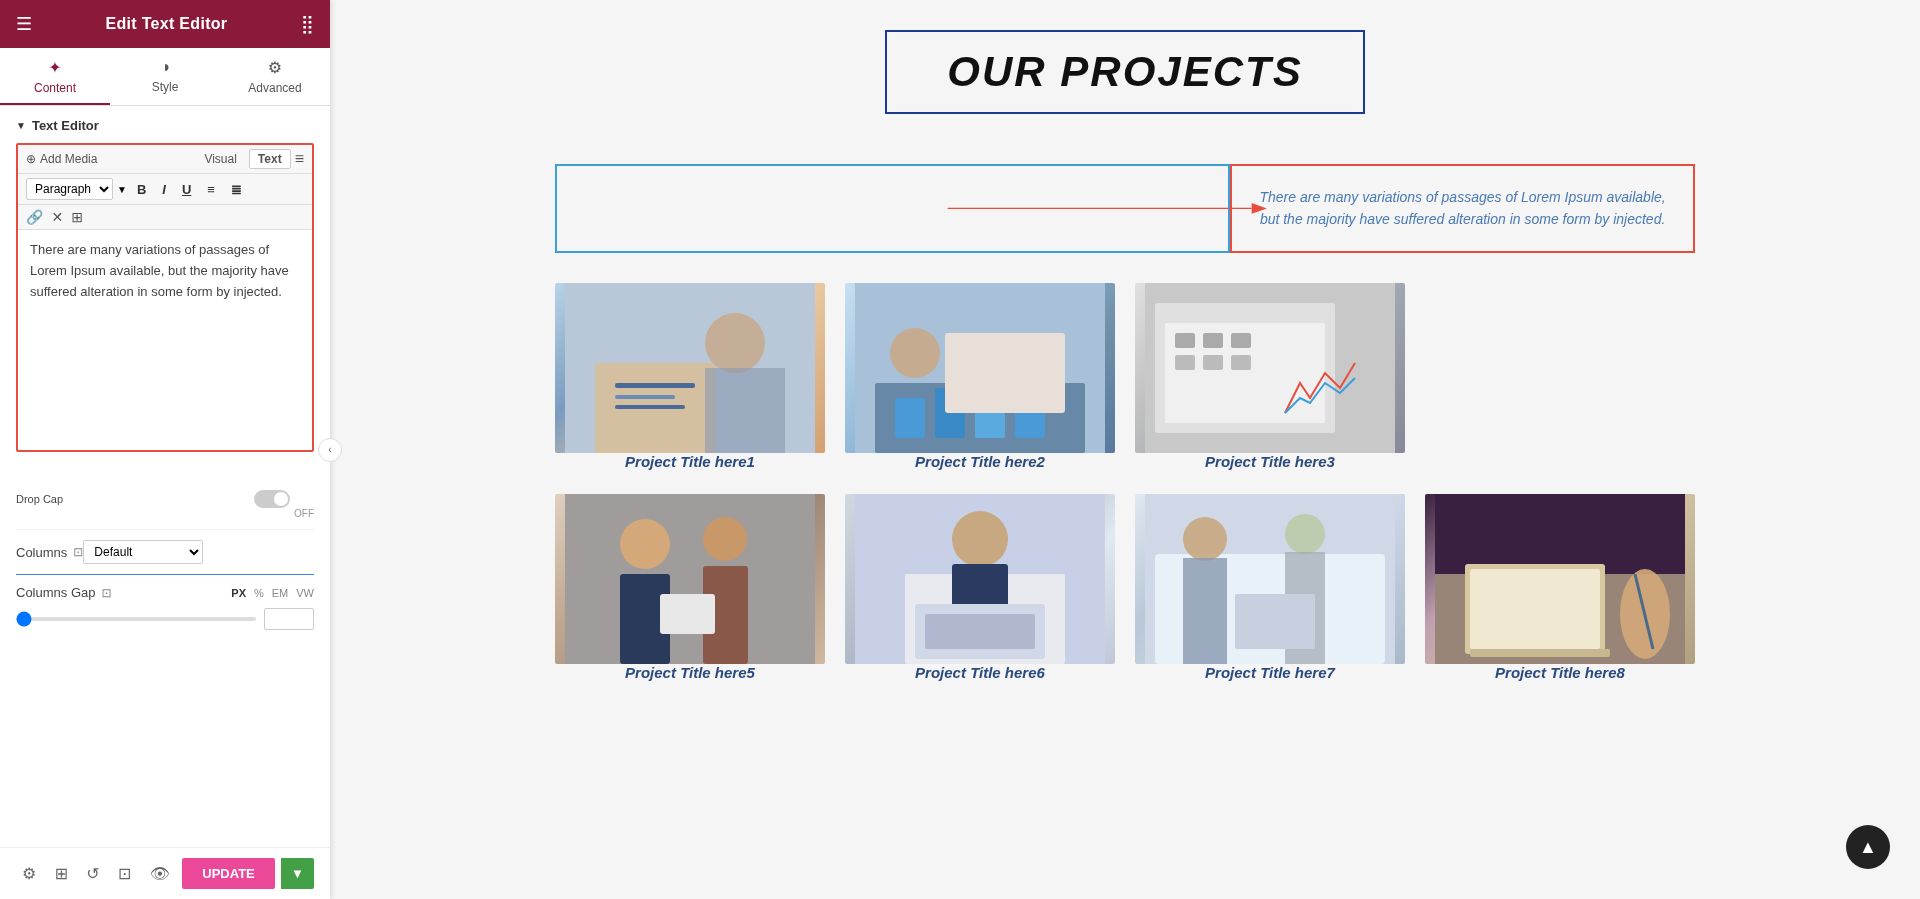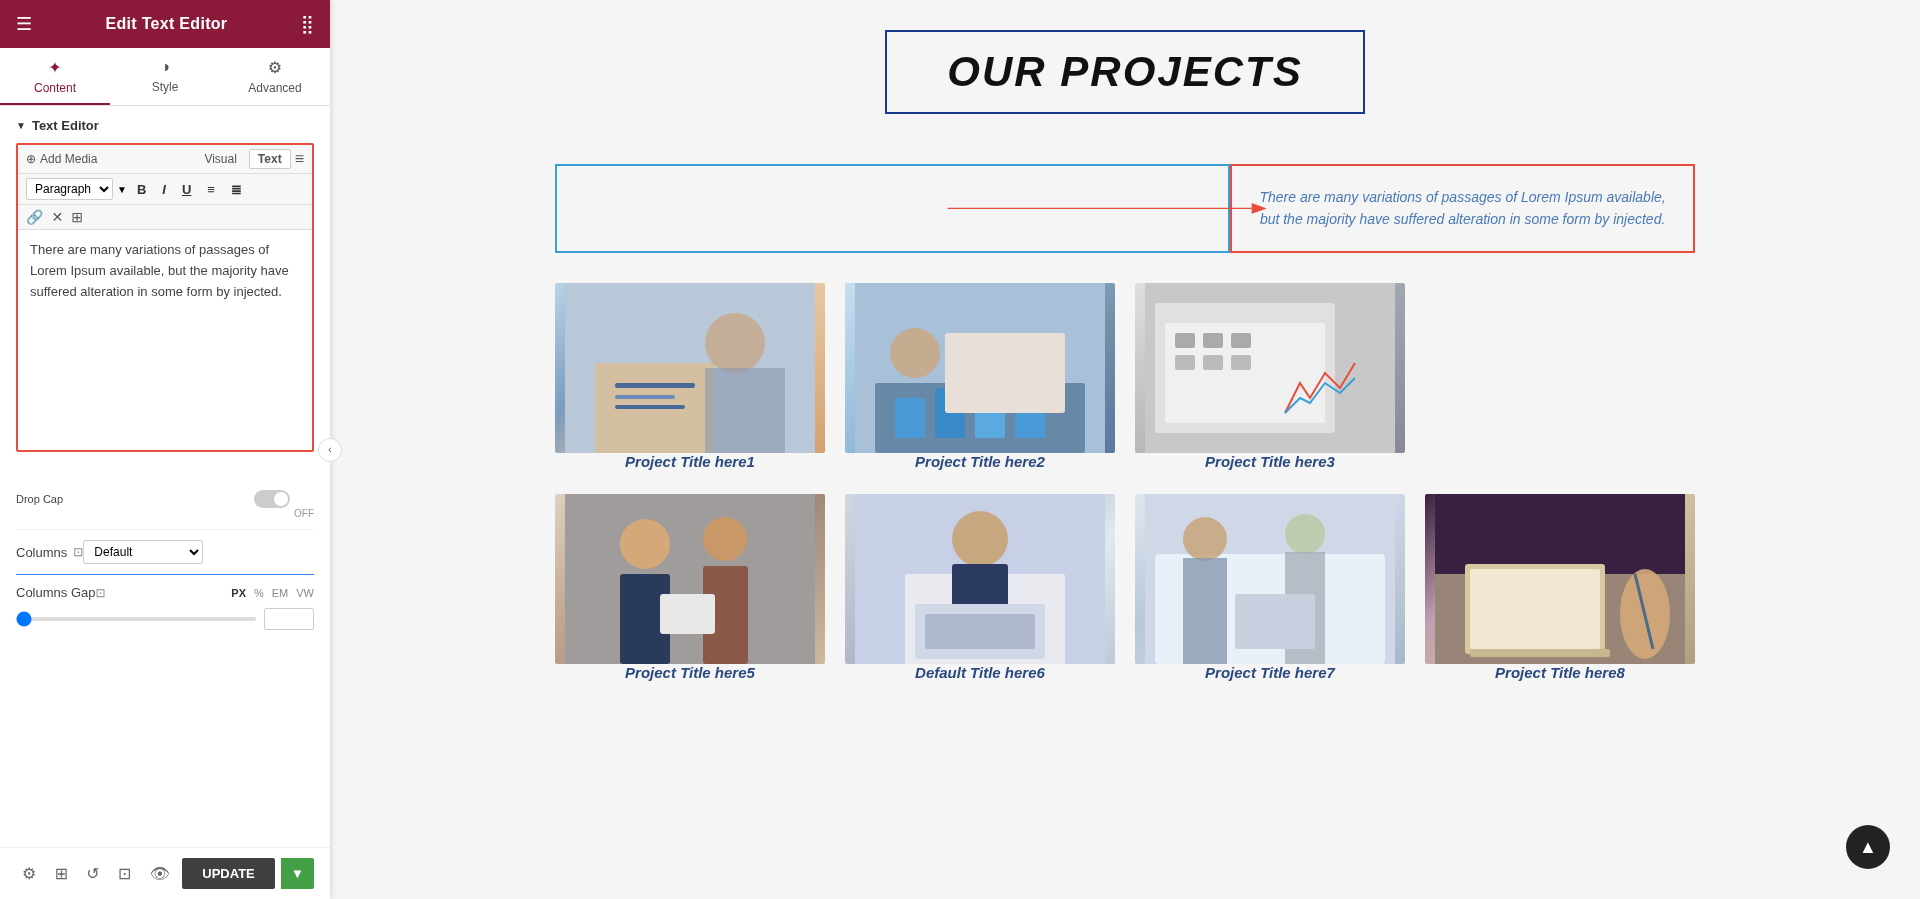--- a/index.html
+++ b/index.html
@@ -301,21 +301,21 @@
     }
     .footer-icon-btn {
       background: none;
       border: none;
       cursor: pointer;
       font-size: 16px;
       color: #666;
       padding: 4px 6px;
     }
     .update-btn {
-      background: #404040;
+      background: #ec4899;
       color: #fff;
       border: none;
       padding: 8px 20px;
       font-size: 13px;
       font-weight: 600;
       border-radius: 2px;
       cursor: pointer;
     }
     .update-arrow-btn {
       background: #43a047;
@@ -581,21 +581,21 @@
         <span>Columns</span>
         <span style="font-size:12px; color:#888;">⊡</span>
       </div>
       <select class="columns-select">
         <option>Default</option>
       </select>
     </div>
 
     <div class="gap-row">
       <div class="gap-label-row">
-        <div style="display:flex;align-items:center;text-align:center;">
+        <div style="display:flex;align-items:center;gap:6px;text-align:center;">
           <span>Columns Gap</span>
           <span style="font-size:12px;color:#888;">⊡</span>
         </div>
         <div class="gap-units">
           <span class="gap-unit active">PX</span>
           <span class="gap-unit">%</span>
           <span class="gap-unit">EM</span>
           <span class="gap-unit">VW</span>
         </div>
       </div>
@@ -724,21 +724,21 @@
           <svg width="100%" height="100%" viewBox="0 0 250 170">
             <rect width="250" height="170" fill="#c8d0e8"></rect>
 
             <rect x="50" y="80" width="160" height="90" fill="#e8eaf0" rx="2"></rect>
             <circle cx="125" cy="45" r="28" fill="#c8a880"></circle>
             <rect x="97" y="70" width="56" height="80" fill="#2a3a60" rx="3"></rect>
             <rect x="60" y="110" width="130" height="55" fill="#d0d8e8" rx="3"></rect>
             <rect x="70" y="120" width="110" height="35" fill="#b0b8d0" rx="2"></rect>
           </svg>
         </div>
-        <span class="project-title">Default Title here6</span>
+        <span class="project-title">Project Title here6</span>
       </div>
 
       <div class="project-card">
         <div class="project-img img-business7">
           <svg width="100%" height="100%" viewBox="0 0 250 170">
             <rect width="250" height="170" fill="#d0d8e8"></rect>
 
             <rect x="10" y="60" width="230" height="110" fill="#e8f0f8" rx="4"></rect>
             <circle cx="60" cy="45" r="22" fill="#c8a880" opacity="0.9"></circle>
             <rect x="38" y="64" width="44" height="106" fill="#8898b0" opacity="0.8"></rect>

